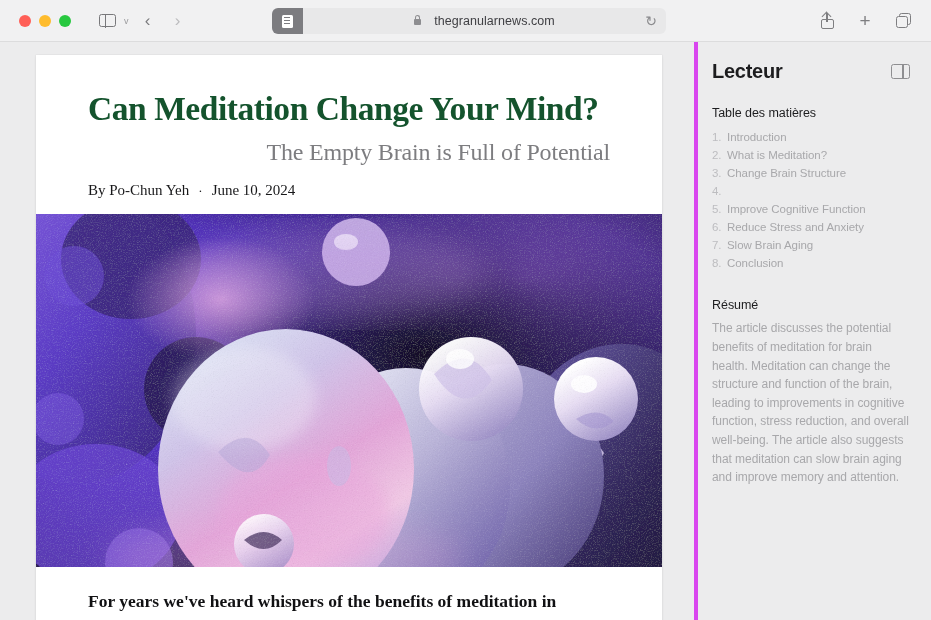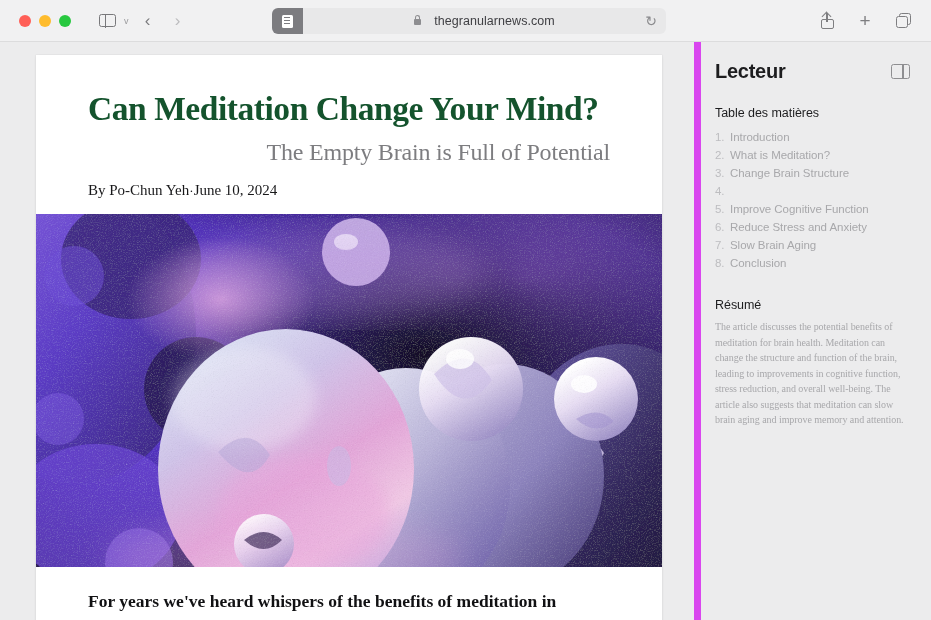--- a/index.html
+++ b/index.html
@@ -272,20 +272,21 @@
   }
 
   .byline {
     font-family: "Liberation Serif", serif;
     font-size: 15px;
     color: #18181a;
     margin-top: 16px;
     margin-bottom: 15px;
     display: flex;
     align-items: center;
+    gap: 9px;
   }
   .byline-dot { font-size: 13px; color: #18181a; }
 
   .hero {
     width: 626px;
     height: 353px;
     position: relative;
     overflow: hidden;
     background: #2b1f4d;
   }
@@ -299,21 +300,21 @@
     line-height: 1.48;
     color: #111113;
     font-weight: 600;
   }
 
   
   .sidebar {
     width: 237px;
     height: 100%;
     background: #ececed;
-    border-left: 7px solid #d946ef;
+    border-left: 4px solid #d946ef;
     padding: 18px 21px 0 14px;
     position: relative;
   }
 
   .sidebar-head {
     display: flex;
     align-items: flex-start;
     justify-content: space-between;
   }
 
@@ -364,25 +365,24 @@
   .summary-title {
     font-size: 12.5px;
     font-weight: 400;
     color: #1d1d1f;
     margin-top: 26px;
     margin-bottom: 7px;
     letter-spacing: -0.05px;
   }
 
   .summary-text {
-    font-size: 10px;
+    font-size: 12px;
     color: #a8a8ab;
     line-height: 1.55;
     letter-spacing: -0.05px;
-    font-family: Liberation Serif, serif;
   }
 </style>
 </head>
 <body>
 
 <div class="window">
 
   <div class="toolbar">
 
     <div class="traffic-lights">

